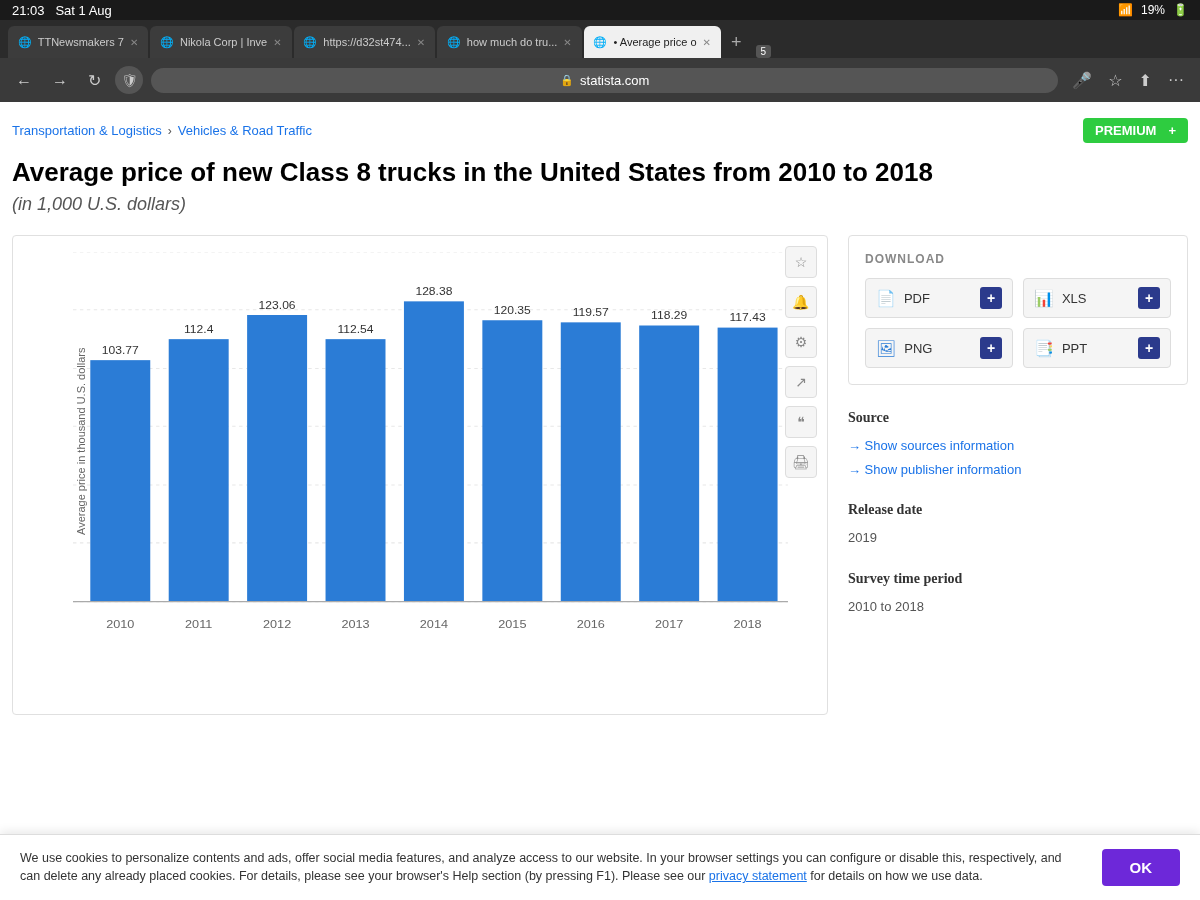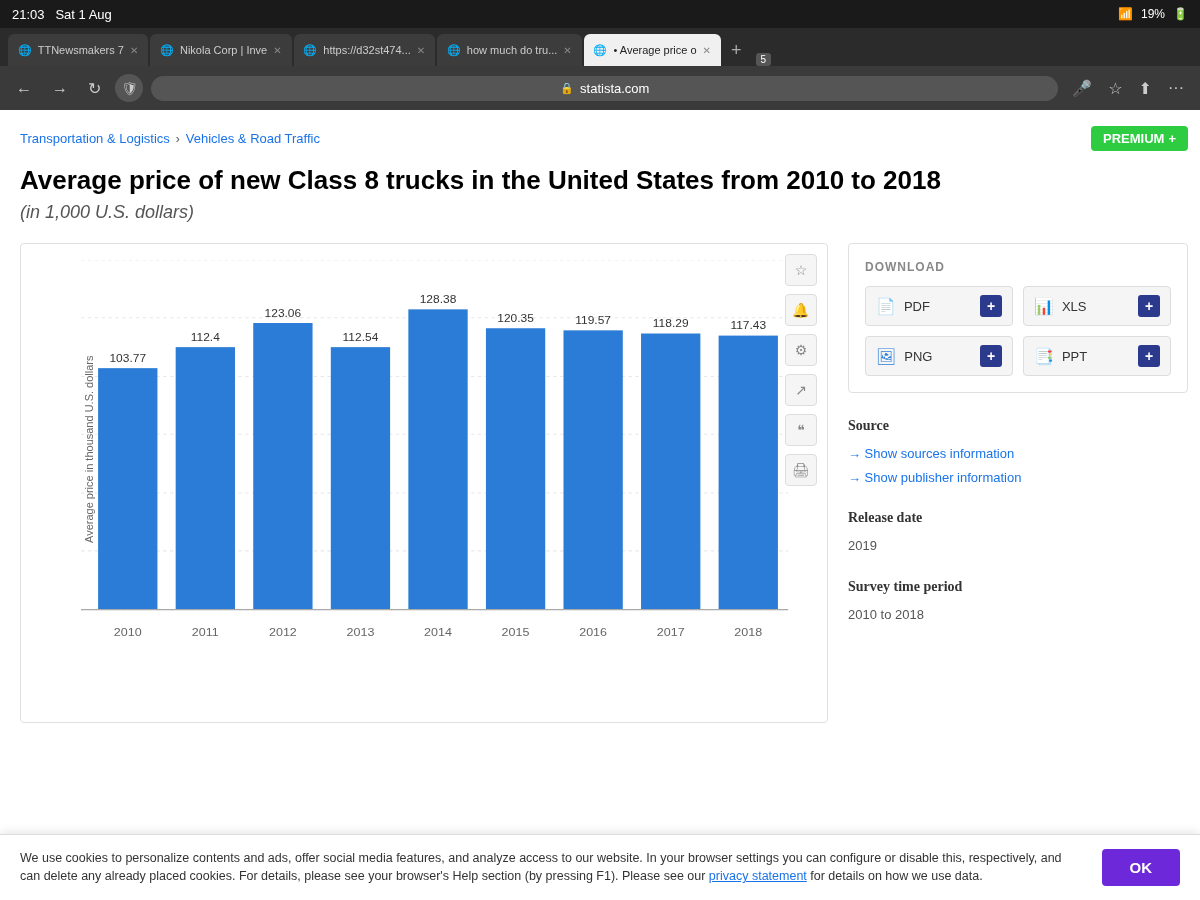--- a/index.html
+++ b/index.html
@@ -7,21 +7,21 @@
 
     
     .status-bar {
       background: #1a1a1a;
       color: #fff;
       font-size: 13px;
       padding: 4px 12px;
       display: flex;
       justify-content: space-between;
       align-items: center;
-      height: 28px;
+      height: 20px;
     }
     .status-right { display: flex; align-items: center; gap: 8px; font-size: 12px; }
 
     
     .browser-chrome { background: #2b2b2b; }
 
     
     .tab-bar {
       display: flex;
       align-items: flex-end;
@@ -85,39 +85,39 @@
       display: flex;
       align-items: center;
       justify-content: center;
       gap: 6px;
     }
     .address-bar-lock { font-size: 11px; color: #aaa; }
     .address-bar-text { color: #fff; font-size: 13px; }
     .toolbar-right { display: flex; align-items: center; gap: 4px; }
 
     
-    .page { background: #fff; padding: 16px 12px; overflow: hidden; margin-left: 8px; }
+    .page { background: #fff; padding: 16px 12px; overflow: hidden; }
 
     
     .breadcrumb { display: flex; align-items: center; gap: 6px; font-size: 13px; color: #1a73e8; margin-bottom: 14px; }
     .breadcrumb-sep { color: #555; font-size: 12px; }
     .breadcrumb a { color: #1a73e8; text-decoration: none; }
     .premium-btn {
       margin-left: auto;
       background: #2ecc40;
       color: #fff;
       border: none;
       border-radius: 4px;
       padding: 5px 12px;
       font-size: 13px;
       font-weight: bold;
       cursor: pointer;
       display: flex;
       align-items: center;
-      gap: 4px;
+      gap: 12px;
     }
 
     
     .chart-title { font-size: 26px; font-weight: bold; color: #000000; line-height: 1.2; margin-bottom: 6px; }
     .chart-subtitle { font-size: 18px; color: #555; font-style: italic; margin-bottom: 20px; }
 
     
     .main-layout { display: flex; gap: 20px; }
 
     

